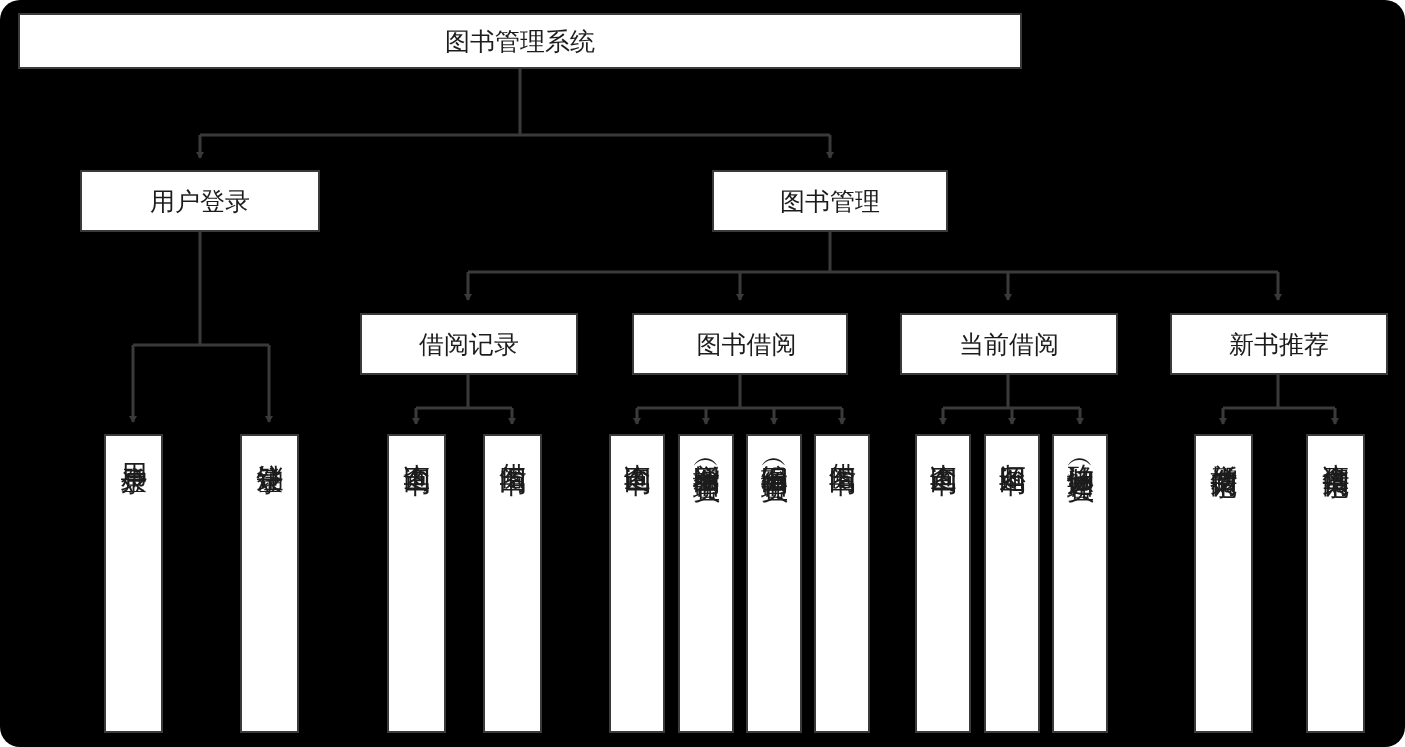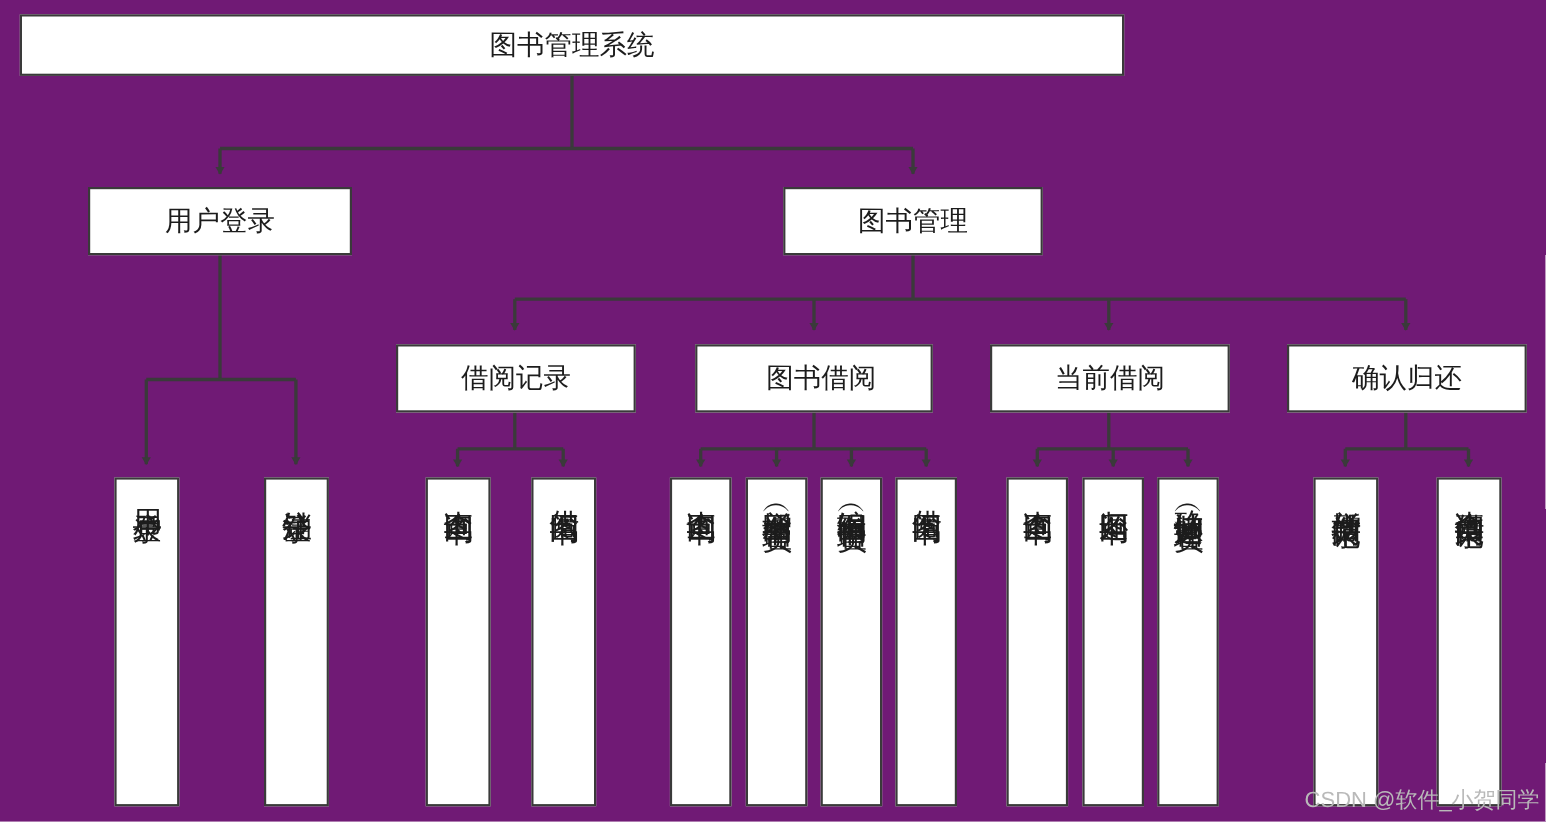--- a/index.html
+++ b/index.html
@@ -4,23 +4,24 @@
 <style>
   html, body {
     margin: 0;
     padding: 0;
     background: #ffffff;
   }
   #canvas {
     position: relative;
     width: 1405px;
     height: 747px;
-    background: #701a75;
+    background: #000000;
     font-family: "Liberation Sans", "DejaVu Sans", sans-serif;
     overflow: hidden;
+    border-radius: 20px;
   }
   #edges {
     position: absolute;
     left: 0;
     top: 0;
     width: 1405px;
     height: 747px;
   }
   .node {
     position: absolute;
@@ -133,21 +134,21 @@
   <div class="node horiz" style="left: 360px; top: 313px; width: 218px; height: 62px;">
     <span class="label">借阅记录</span>
   </div>
   <div class="node horiz" style="left: 632px; top: 313px; width: 216px; height: 62px; padding-left: 13px;">
     <span class="label">图书借阅</span>
   </div>
   <div class="node horiz" style="left: 900px; top: 313px; width: 218px; height: 62px;">
     <span class="label">当前借阅</span>
   </div>
   <div class="node horiz" style="left: 1170px; top: 313px; width: 218px; height: 62px;">
-    <span class="label">确认归还</span>
+    <span class="label">新书推荐</span>
   </div>
 
   <div class="node vert" style="left: 104px; top: 434px; width: 59px; height: 299px;">
     <span class="label">用户登录</span>
   </div>
   <div class="node vert" style="left: 240px; top: 434px; width: 59px; height: 299px;">
     <span class="label">注销登录</span>
   </div>
   <div class="node vert" style="left: 387px; top: 434px; width: 59px; height: 299px;">
     <span class="label">查询图书</span>
@@ -176,15 +177,14 @@
   <div class="node vert" style="left: 1052px; top: 434px; width: 56px; height: 299px;">
     <span class="label">确认归还（管理员）</span>
   </div>
   <div class="node vert" style="left: 1194px; top: 434px; width: 59px; height: 299px;">
     <span class="label">新增借阅记录</span>
   </div>
   <div class="node vert" style="left: 1306px; top: 434px; width: 59px; height: 299px;">
     <span class="label">查询借阅记录</span>
   </div>
 
-  <div class="watermark">CSDN @软件_小贺同学</div>
 
 </div>
 
 </body></html>

